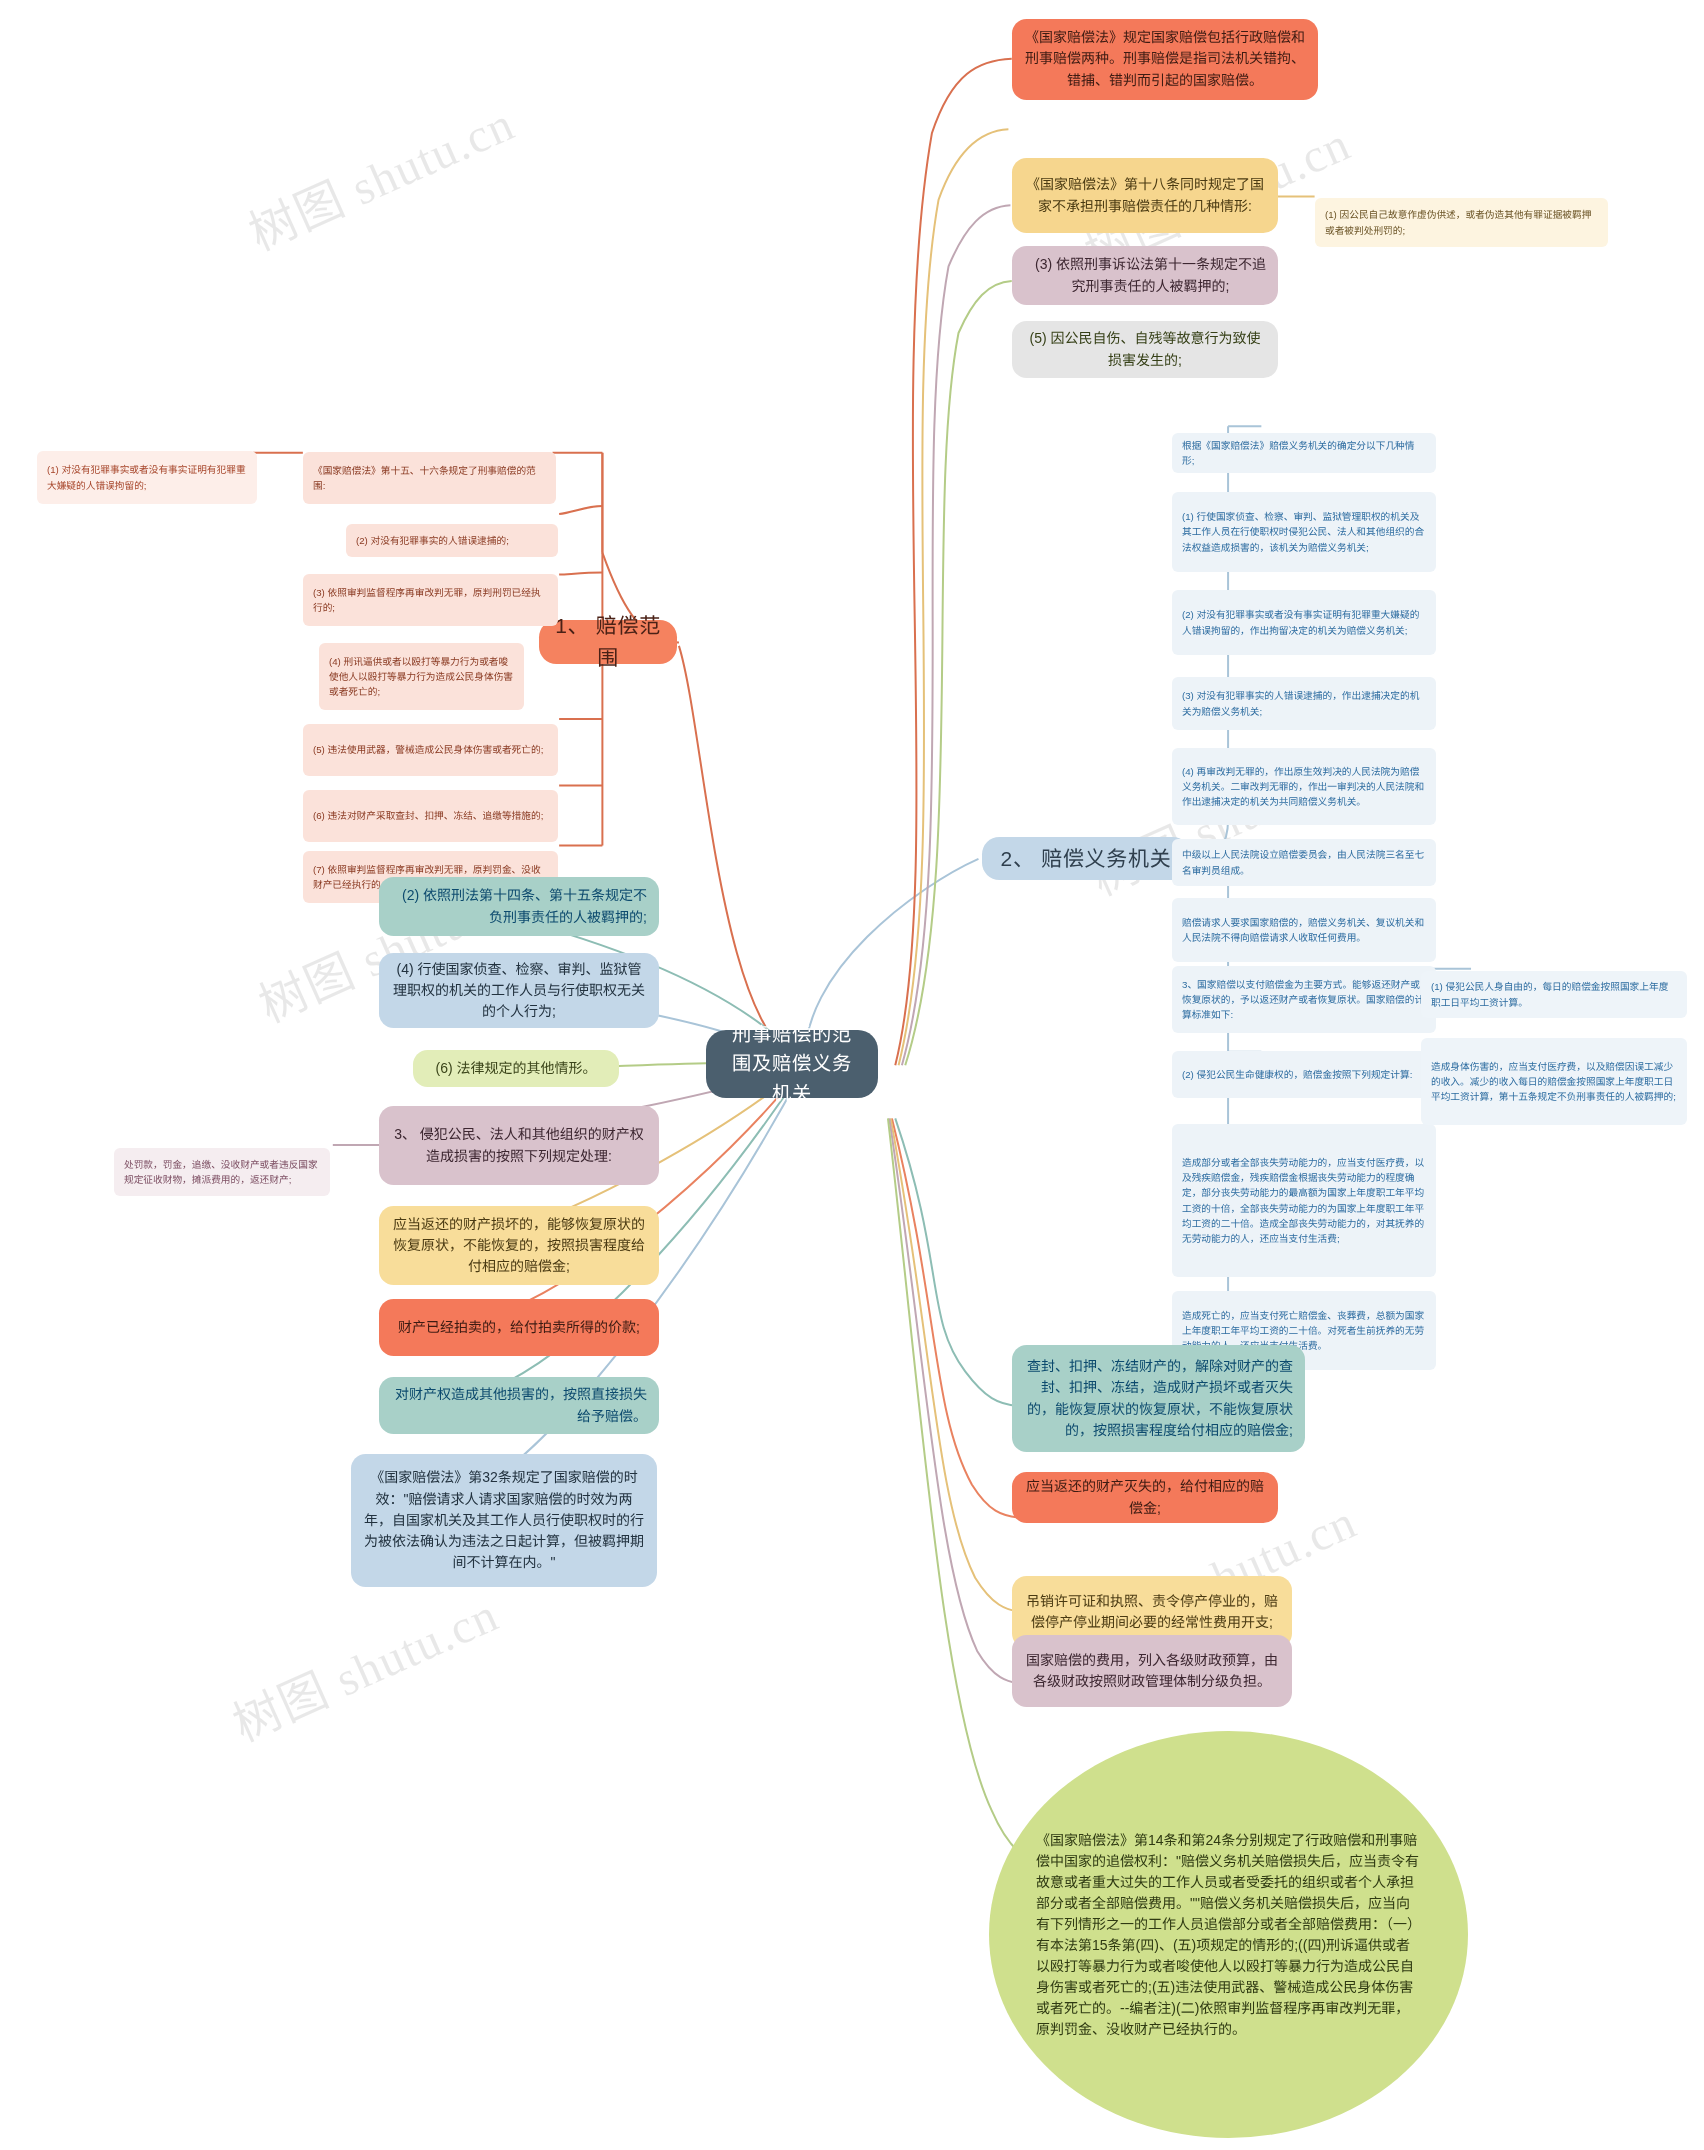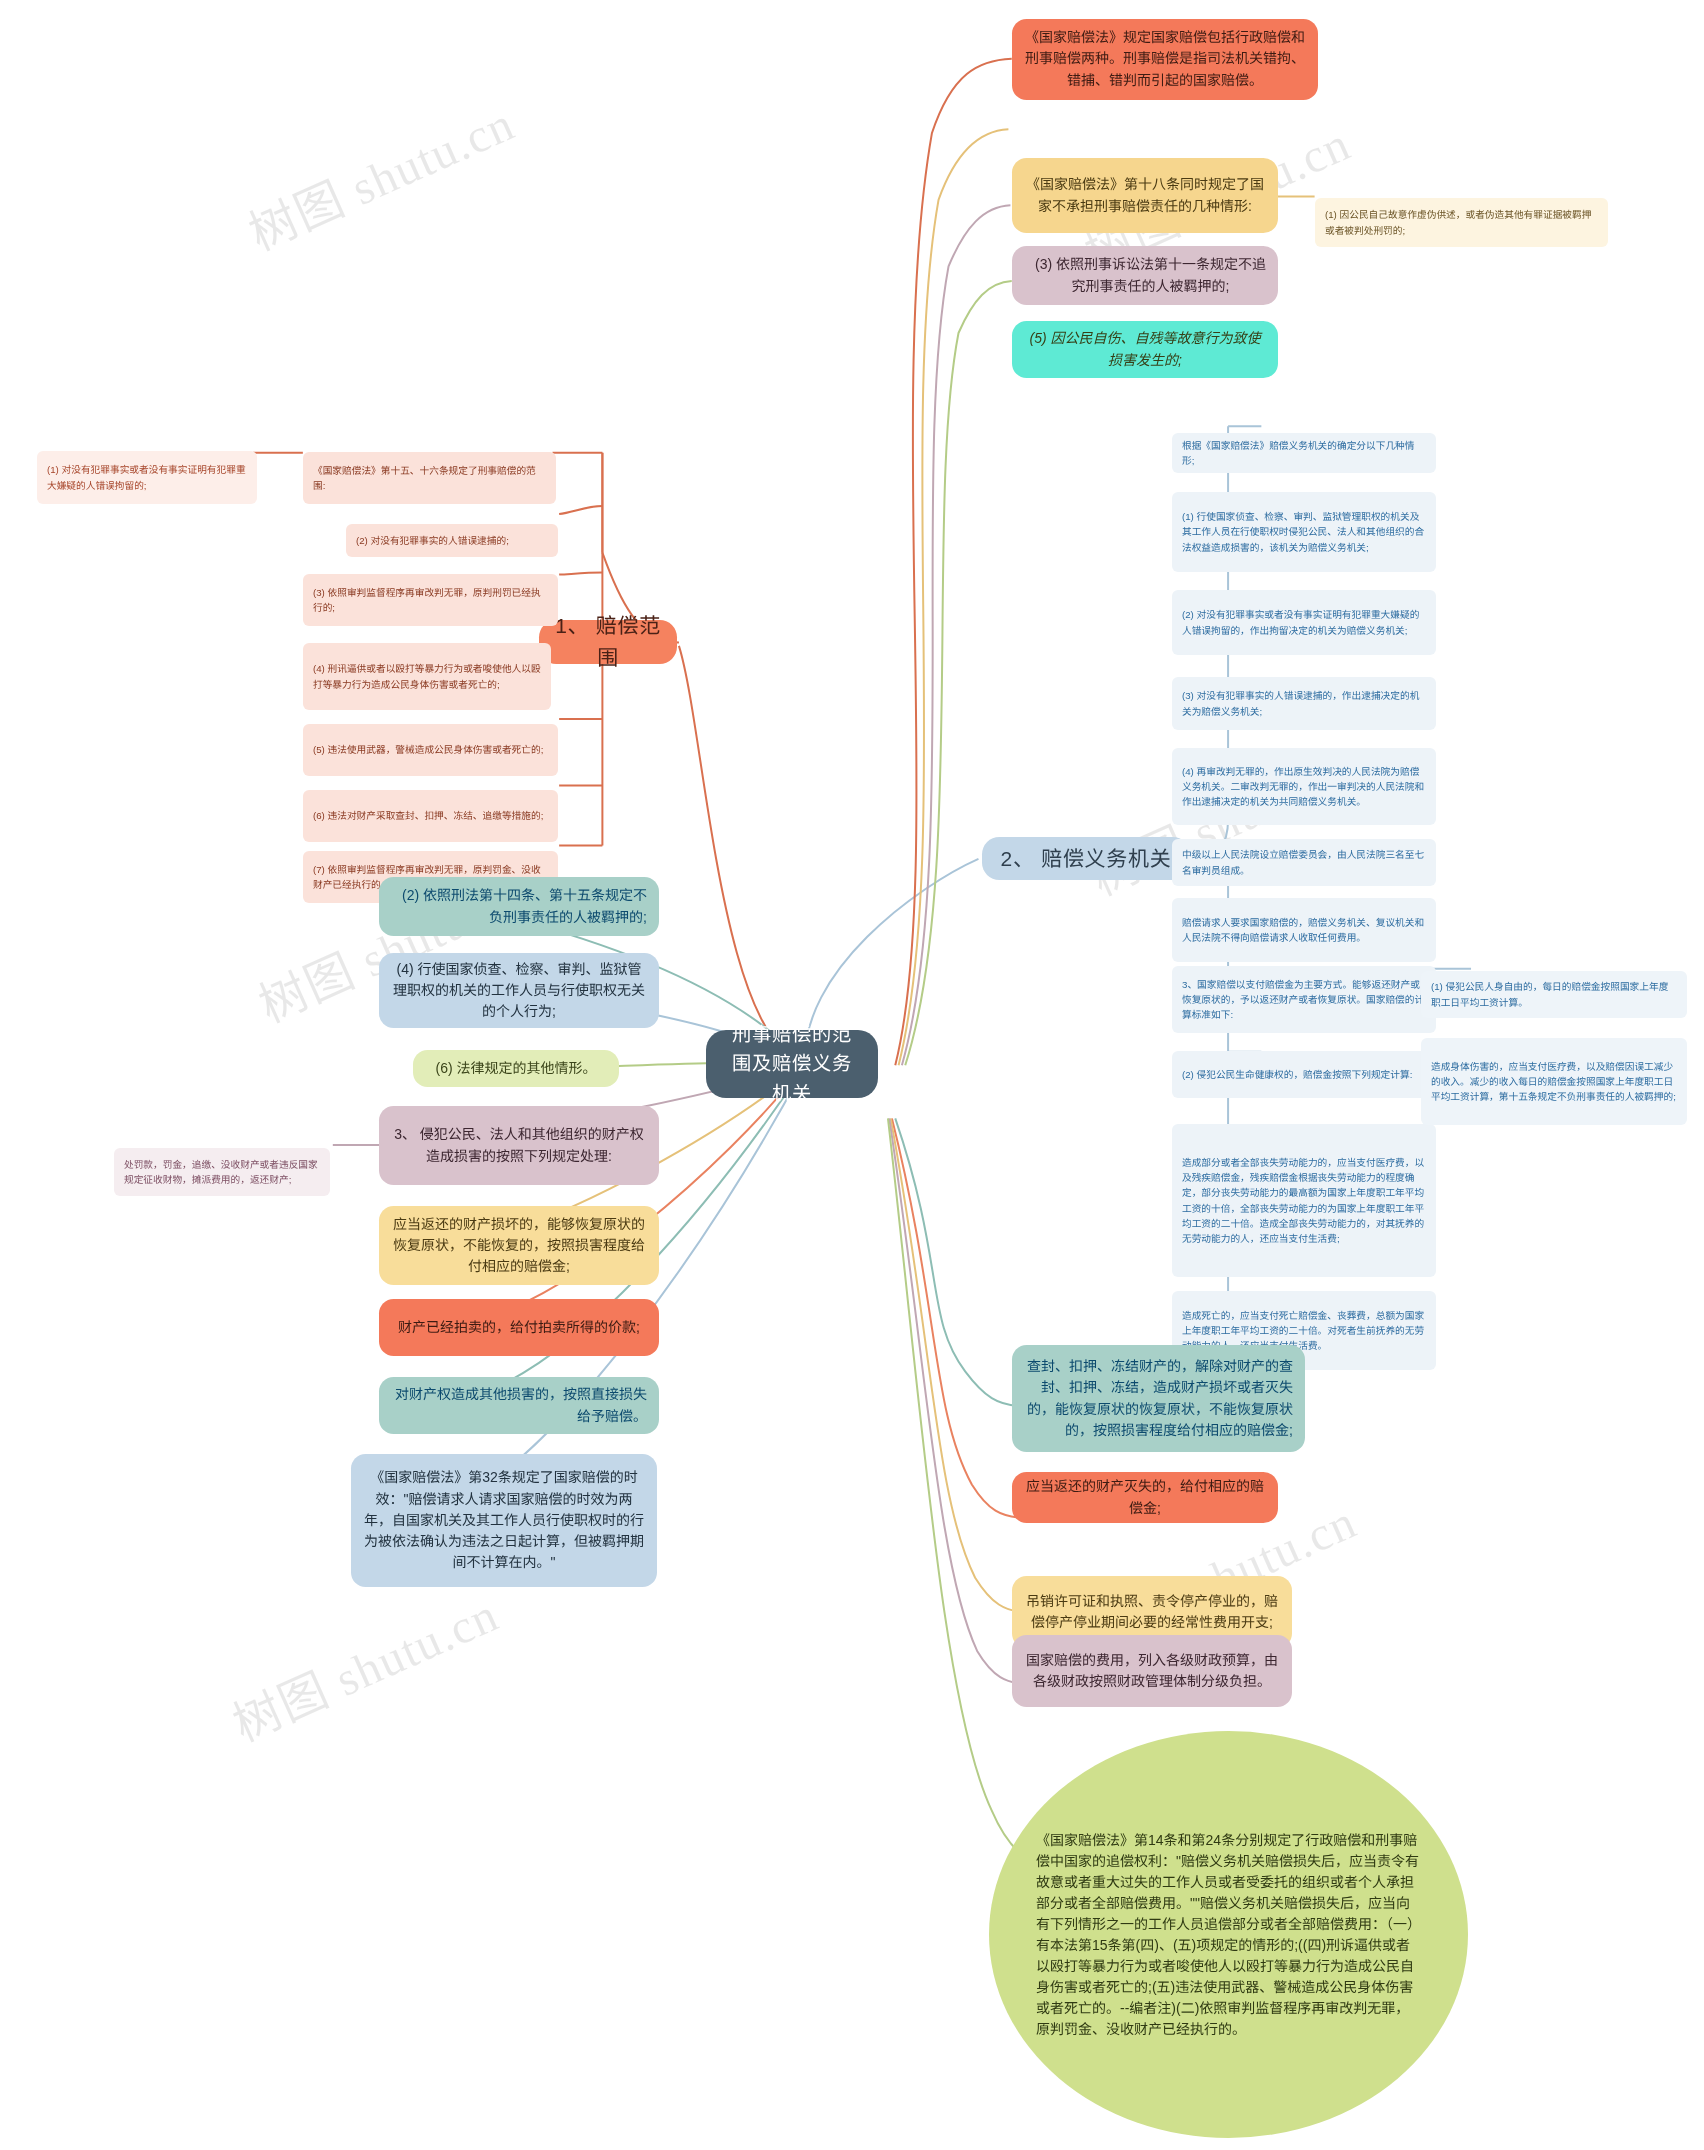--- a/index.html
+++ b/index.html
@@ -83,21 +83,21 @@
     margin-top:26px;
   }
   
   .c-orange-solid{background:#f4795a;color:#3d1b12;}
   .c-orange-pale{background:#fbe2da;color:#8a3a22;}
   .c-yellow{background:#f6d68e;color:#4a3a12;}
   .c-yellow-pale{background:#fdf4e0;color:#6b5426;}
   .c-yellow-mid{background:#f8dd9a;color:#4a3a12;}
   .c-purple{background:#d9c2cc;color:#3c2630;}
   .c-purple-pale{background:#f5edf0;color:#7d4f63;}
-  .c-green{background:#5eead4;color:#364017;font-style:italic;}
+  .c-green{background:#e5e5e5;color:#364017;}
   .c-green-pale{background:#e2edb8;color:#3a4419;}
   .c-teal{background:#a8d0c8;color:#0c4a6e;text-align:right;}
   .c-blue-soft{background:#c3d7e8;color:#22323f;}
   .c-blue-pale{background:#edf3f8;color:#2d6ca0;}
   .c-blue-pale2{background:#eef4f9;color:#2d6ca0;}
   .c-red-small{background:#fdeee9;color:#a6452a;}
 
   .ellipse-big{
     border-radius:50%;
     background:#cfe08d;
@@ -197,21 +197,21 @@
   <div class="node leaf c-purple" style="left:1012px; top:246px; width:266px; height:59px;padding-left:23px;">(3) 依照刑事诉讼法第十一条规定不追究刑事责任的人被羁押的;</div>
   <div class="node leaf c-green" style="left:1012px; top:321px; width:266px; height:57px;">(5) 因公民自伤、自残等故意行为致使损害发生的;</div>
 
   <div class="node tiny c-yellow-pale" style="left:1315px; top:172px; width:293px; height:49px;">(1) 因公民自己故意作虚伪供述，或者伪造其他有罪证据被羁押或者被判处刑罚的;</div>
 
   <div class="node tiny c-red-small" style="left:37px; top:425px; width:220px; height:53px;">(1) 对没有犯罪事实或者没有事实证明有犯罪重大嫌疑的人错误拘留的;</div>
 
   <div class="node tiny c-orange-pale" style="left:303px; top:426px; width:253px; height:52px;">《国家赔偿法》第十五、十六条规定了刑事赔偿的范围:</div>
   <div class="node tiny c-orange-pale" style="left:346px; top:498px; width:212px; height:33px;">(2) 对没有犯罪事实的人错误逮捕的;</div>
   <div class="node tiny c-orange-pale" style="left:303px; top:548px; width:255px; height:52px;">(3) 依照审判监督程序再审改判无罪，原判刑罚已经执行的;</div>
-  <div class="node tiny c-orange-pale" style="left:303px; top:617px; width:248px; height:67px;">(4) 刑讯逼供或者以殴打等暴力行为或者唆使他人以殴打等暴力行为造成公民身体伤害或者死亡的;</div>
+  <div class="node tiny c-orange-pale" style="left:319px; top:617px; width:205px; height:67px;">(4) 刑讯逼供或者以殴打等暴力行为或者唆使他人以殴打等暴力行为造成公民身体伤害或者死亡的;</div>
   <div class="node tiny c-orange-pale" style="left:303px; top:698px; width:255px; height:52px;">(5) 违法使用武器，警械造成公民身体伤害或者死亡的;</div>
   <div class="node tiny c-orange-pale" style="left:303px; top:764px; width:255px; height:52px;">(6) 违法对财产采取查封、扣押、冻结、追缴等措施的;</div>
   <div class="node tiny c-orange-pale" style="left:303px; top:825px; width:255px; height:52px;">(7) 依照审判监督程序再审改判无罪，原判罚金、没收财产已经执行的。</div>
 
   <div class="node leaf c-teal" style="left:379px; top:877px; width:280px; height:59px;">(2) 依照刑法第十四条、第十五条规定不负刑事责任的人被羁押的;</div>
   <div class="node leaf c-blue-soft" style="left:379px; top:953px; width:280px; height:75px;">(4) 行使国家侦查、检察、审判、监狱管理职权的机关的工作人员与行使职权无关的个人行为;</div>
   <div class="node leaf c-green-pale" style="left:413px; top:1050px; width:206px; height:37px;">(6) 法律规定的其他情形。</div>
   <div class="node leaf c-purple" style="left:379px; top:1106px; width:280px; height:79px;">3、 侵犯公民、法人和其他组织的财产权造成损害的按照下列规定处理:</div>
   <div class="node leaf c-yellow-mid" style="left:379px; top:1206px; width:280px; height:79px;">应当返还的财产损坏的，能够恢复原状的恢复原状，不能恢复的，按照损害程度给付相应的赔偿金;</div>
   <div class="node leaf c-orange-solid" style="left:379px; top:1299px; width:280px; height:57px;">财产已经拍卖的，给付拍卖所得的价款;</div>

